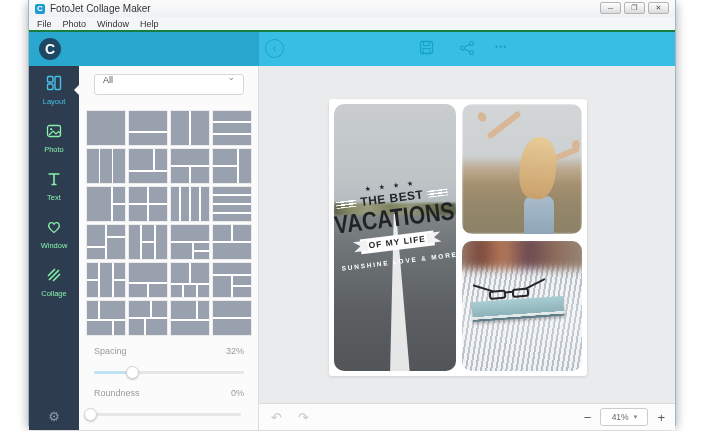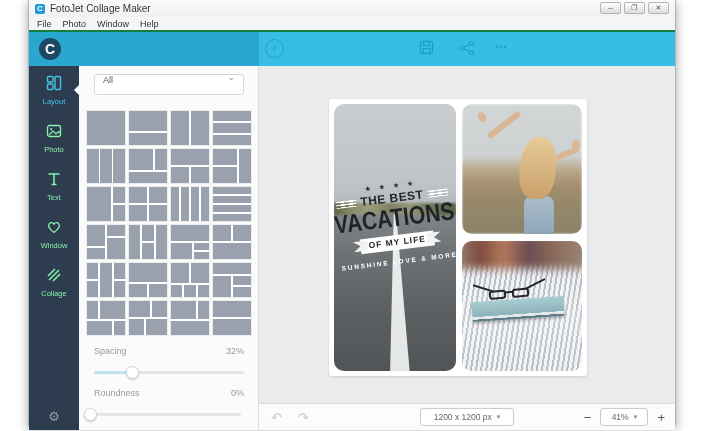--- a/index.html
+++ b/index.html
@@ -446,24 +446,20 @@
                 </div>
               </div>
 
             </div>
           </div>
         </div>
 
         <div class="bottombar">
           <span class="histbtn undo">↶</span>
           <span class="histbtn redo">↷</span>
-          <div class="dropbox size-box">
-            <span>1200 x 1200 px</span>
-            <span class="caret">▾</span>
-          </div>
           <div class="zoom-group">
             <span class="pm">−</span>
             <div class="dropbox zoom-box">
               <span>41%</span>
               <span class="caret">▾</span>
             </div>
             <span class="pm">+</span>
           </div>
         </div>
       </div>

